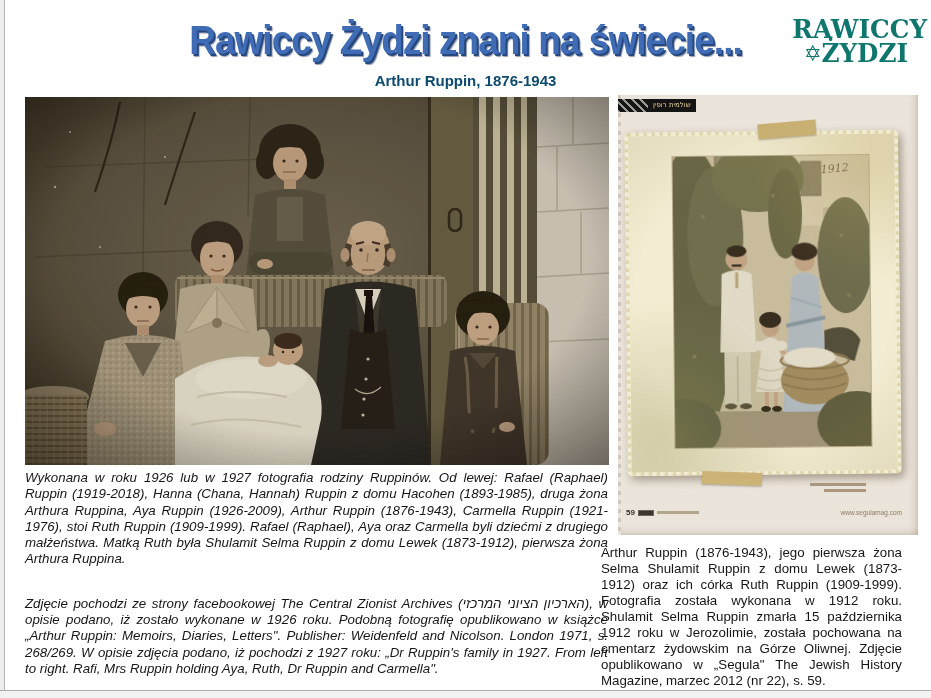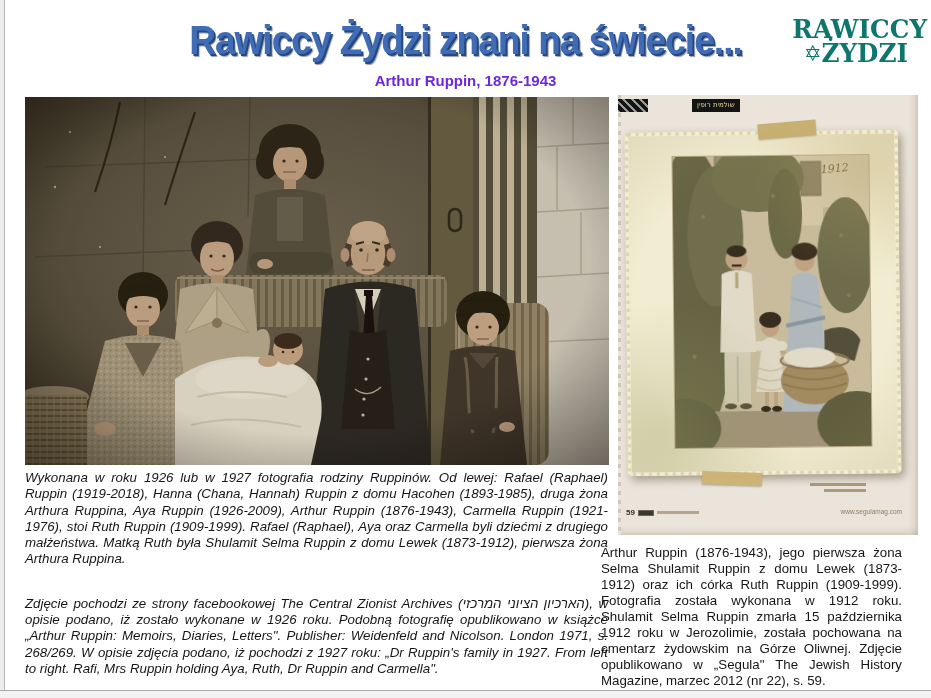--- a/index.html
+++ b/index.html
@@ -8,60 +8,60 @@
   
   .gutter-left{position:absolute;left:0;top:0;width:4px;height:690px;background:#ededed;border-right:1px solid #b5b5b5;}
   .gutter-bottom{position:absolute;left:0;top:690px;width:931px;height:8px;background:#f2f2f2;border-top:1px solid #ababab;}
 
   
   .title{position:absolute;left:0;right:0;top:18px;margin:0;text-align:center;
          font-size:41px;line-height:44px;font-weight:700;letter-spacing:-1px;
          transform:scaleX(.9);color:#3f6cb4;
          text-shadow:2px 2px 0 #27487e,3px 3px 1px rgba(22,42,82,.45);}
   .subtitle{position:absolute;left:0;right:0;top:72px;text-align:center;
-            font-size:15px;font-weight:700;color:#6d28d9;}
+            font-size:15px;font-weight:700;color:#0c4a6e;}
   .logo{position:absolute;right:8px;top:17px;width:134px;text-align:center;
         font-family:"DejaVu Serif","Liberation Serif",serif;font-weight:700;color:#0f766e;}
   .logo-line{font-size:26px;line-height:24px;letter-spacing:0px;transform:scaleX(.95);white-space:nowrap;}
   .logo-star{font-family:"DejaVu Sans",sans-serif;font-size:22px;vertical-align:1px;}
 
   
   .photo-main{position:absolute;left:25px;top:97px;width:584px;height:368px;overflow:hidden;background:#3f382a;}
   .photo-main svg{display:block;width:100%;height:100%;}
   .text-left{position:absolute;left:25px;top:470px;width:583px;font-size:13.3px;line-height:16.3px;text-align:justify;font-style:italic;}
   .text-left p{margin:0;}
   .text-left p + p{margin-top:28px;}
 
   
   .scan{position:absolute;left:618px;top:95px;width:300px;height:440px;background:#ebe4da;
         box-shadow:inset -8px 0 10px -8px rgba(90,70,50,.35), inset 0 -8px 10px -8px rgba(90,70,50,.3);}
   .torn-edge{position:absolute;left:0;top:0;width:3px;height:100%;
         background:repeating-linear-gradient(to bottom,#cfc7bc 0 4px,#ebe4da 4px 9px);}
   .scan-label{position:absolute;left:0;top:4px;height:13px;display:flex;align-items:stretch;}
   .label-stripes{width:30px;background:repeating-linear-gradient(45deg,#9a9a94 0 2px,#141414 2px 6px);}
   .label-text{background:#141414;color:#e8d49a;font-size:7px;line-height:13px;padding:0 5px;white-space:nowrap;
-        font-family:"DejaVu Sans",sans-serif;margin-left:44px;}
+        font-family:"DejaVu Sans",sans-serif;}
   .photo-card{position:absolute;left:8px;top:36px;width:274px;height:344px;box-sizing:border-box;
         background:#f2ecd2;border:4px dotted #e0d6ae;border-radius:5px;transform:rotate(-.6deg);
         box-shadow:3px 4px 9px rgba(80,66,44,.45);}
   .photo-card::after{content:"";position:absolute;inset:0;pointer-events:none;
         background:radial-gradient(circle at 12% 88%,rgba(150,155,95,.30),transparent 35%),
                    radial-gradient(circle at 90% 10%,rgba(190,170,100,.28),transparent 30%),
                    radial-gradient(circle at 50% 50%,transparent 60%,rgba(160,140,90,.18) 100%);}
   .photo-inner{position:absolute;left:44px;top:21px;width:196px;height:291px;background:#cfc3a6;
         box-shadow:0 0 0 1px #b9ad8e, inset 0 0 14px rgba(110,95,60,.35);}
   .photo-inner svg{display:block;width:100%;height:100%;}
   .tape{position:absolute;box-shadow:0 1px 2px rgba(0,0,0,.25);opacity:.95;}
   .tape-top{left:140px;top:27px;width:58px;height:15px;background:#c6ad6d;transform:rotate(-5deg);}
   .tape-bottom{left:84px;top:377px;width:60px;height:13px;background:#ccb272;transform:rotate(2deg);}
   .scan-caption{position:absolute;right:52px;top:388px;width:60px;text-align:right;}
   .scan-caption i{display:block;height:3px;background:#9b8568;opacity:.8;margin:0 0 3px auto;}
   .scan-caption i:first-child{width:56px;}
   .scan-caption i:last-child{width:42px;}
-  .scan-footer{position:absolute;left:8px;right:16px;top:413px;display:flex;justify-content:space-between;align-items:flex-start;}
+  .scan-footer{position:absolute;left:8px;right:16px;top:413px;display:flex;justify-content:space-between;align-items:center;}
   .footer-left{display:flex;align-items:center;gap:3px;}
   .pg{font-size:8px;font-weight:700;color:#33302a;}
   .mini-logo{display:inline-block;width:16px;height:6px;background:#3a372f;box-shadow:inset 0 0 0 1px #6a665a;}
   .mini-line{display:inline-block;width:42px;height:3px;background:#b3a58c;}
   .footer-right{font-size:6.5px;color:#8d7d64;}
 
   .text-right{position:absolute;left:601px;top:545px;width:301px;font-size:13.3px;line-height:16px;text-align:justify;}
   .text-right p{margin:0;}
 </style>
 </head>

